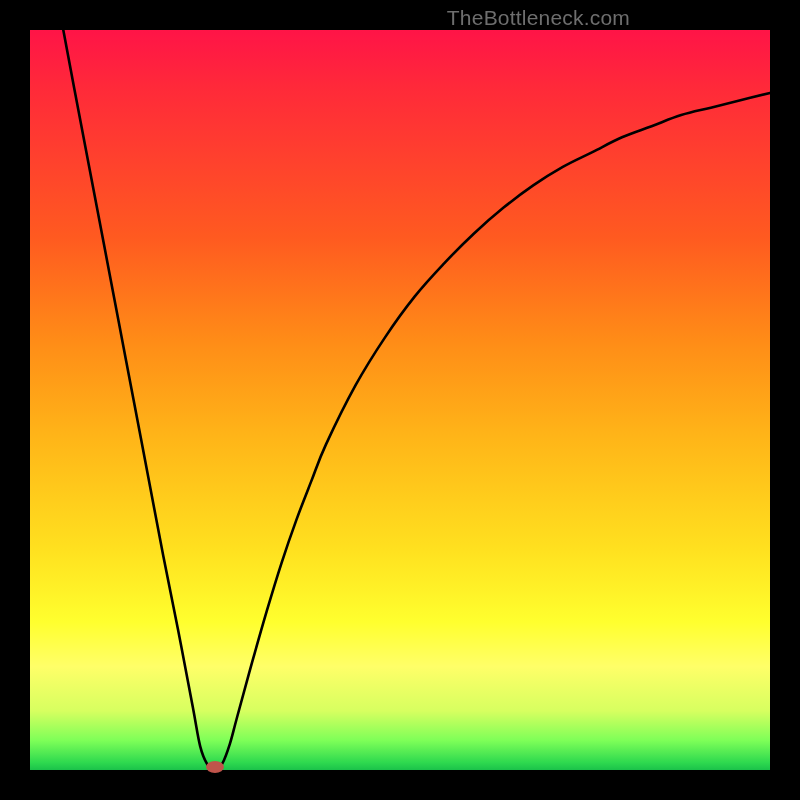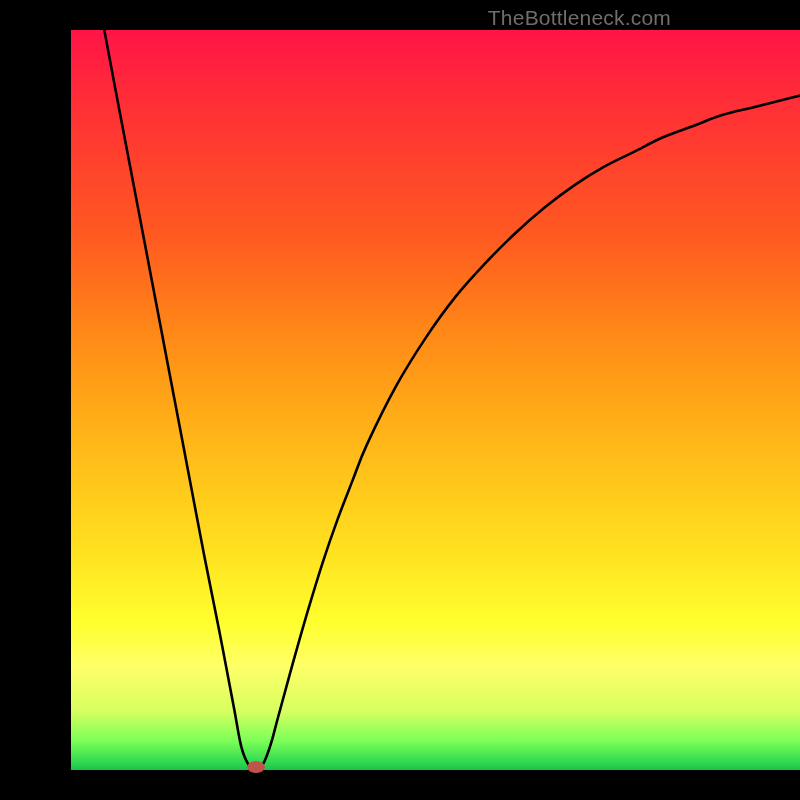--- a/index.html
+++ b/index.html
@@ -9,21 +9,20 @@
     height: 800px;
     overflow: hidden;
     background: #000;
     font-family: Arial, Helvetica, sans-serif;
   }
   .chart-frame {
     position: relative;
     width: 644px;
     height: 800px;
     background: #000;
-    margin-left: 41px;
   }
   .plot-area {
     position: absolute;
     left: 30px;
     top: 30px;
     width: 740px;
     height: 740px;
     
     background: linear-gradient(
       to bottom,

